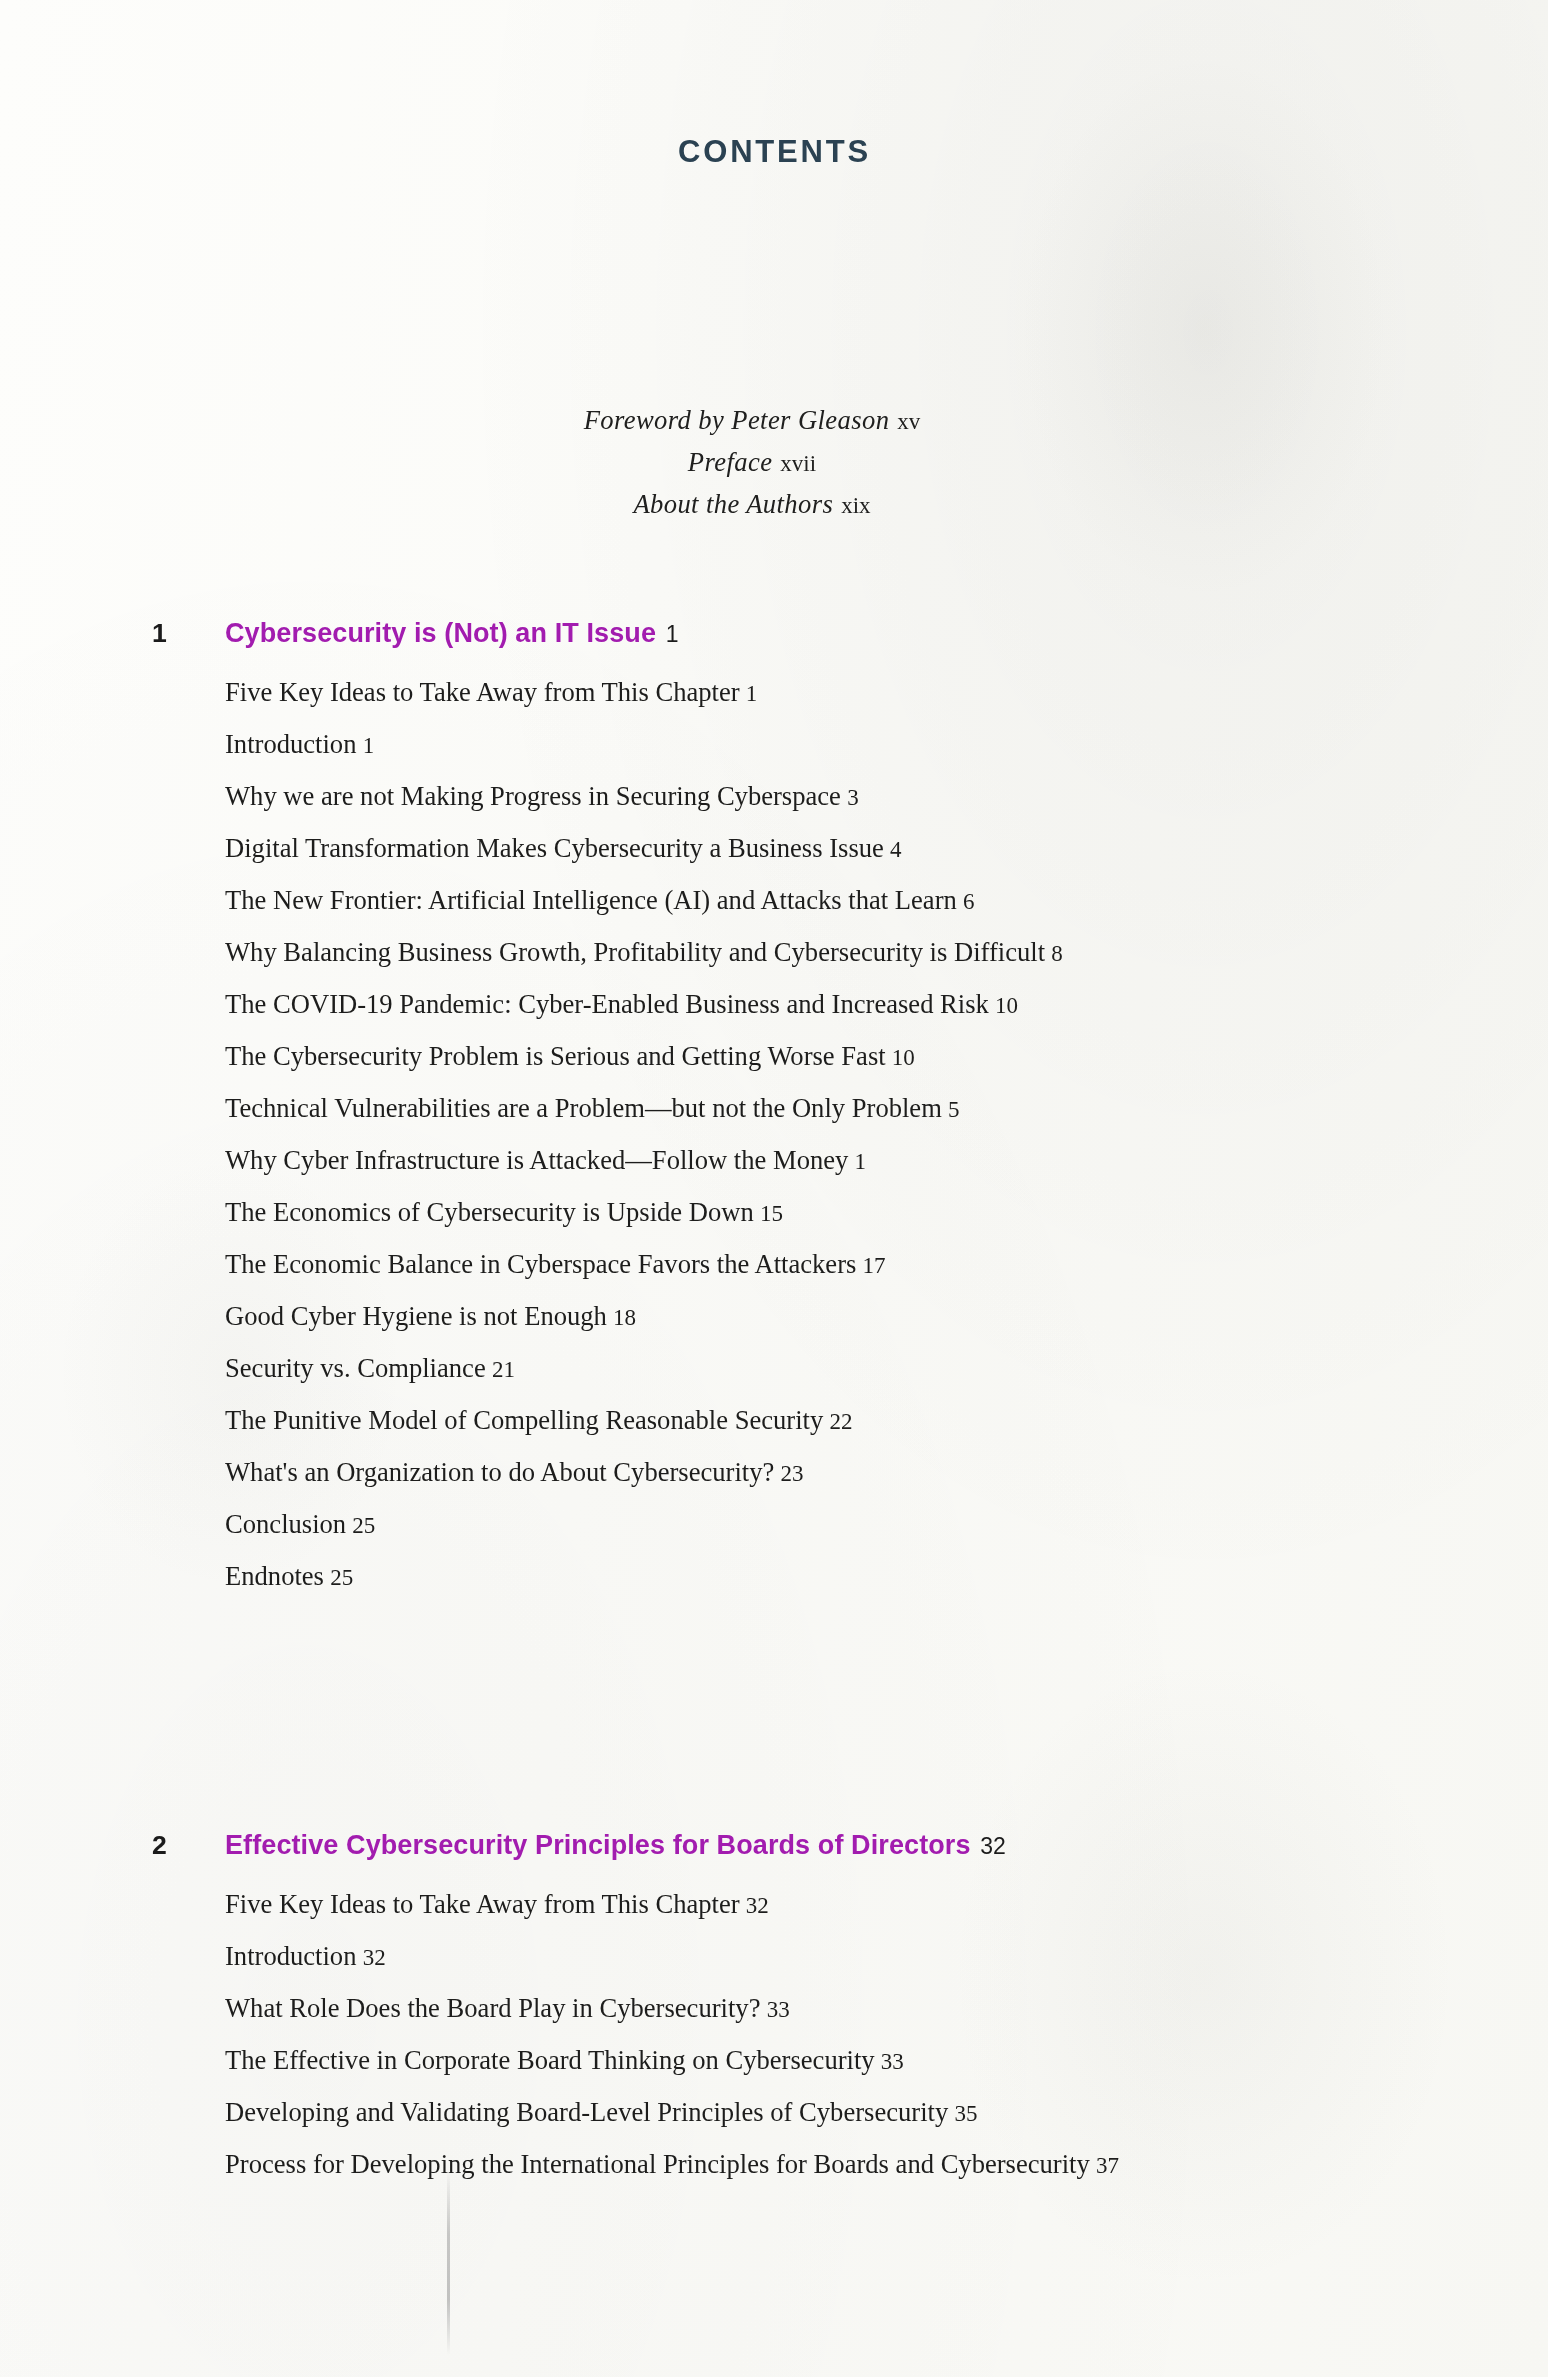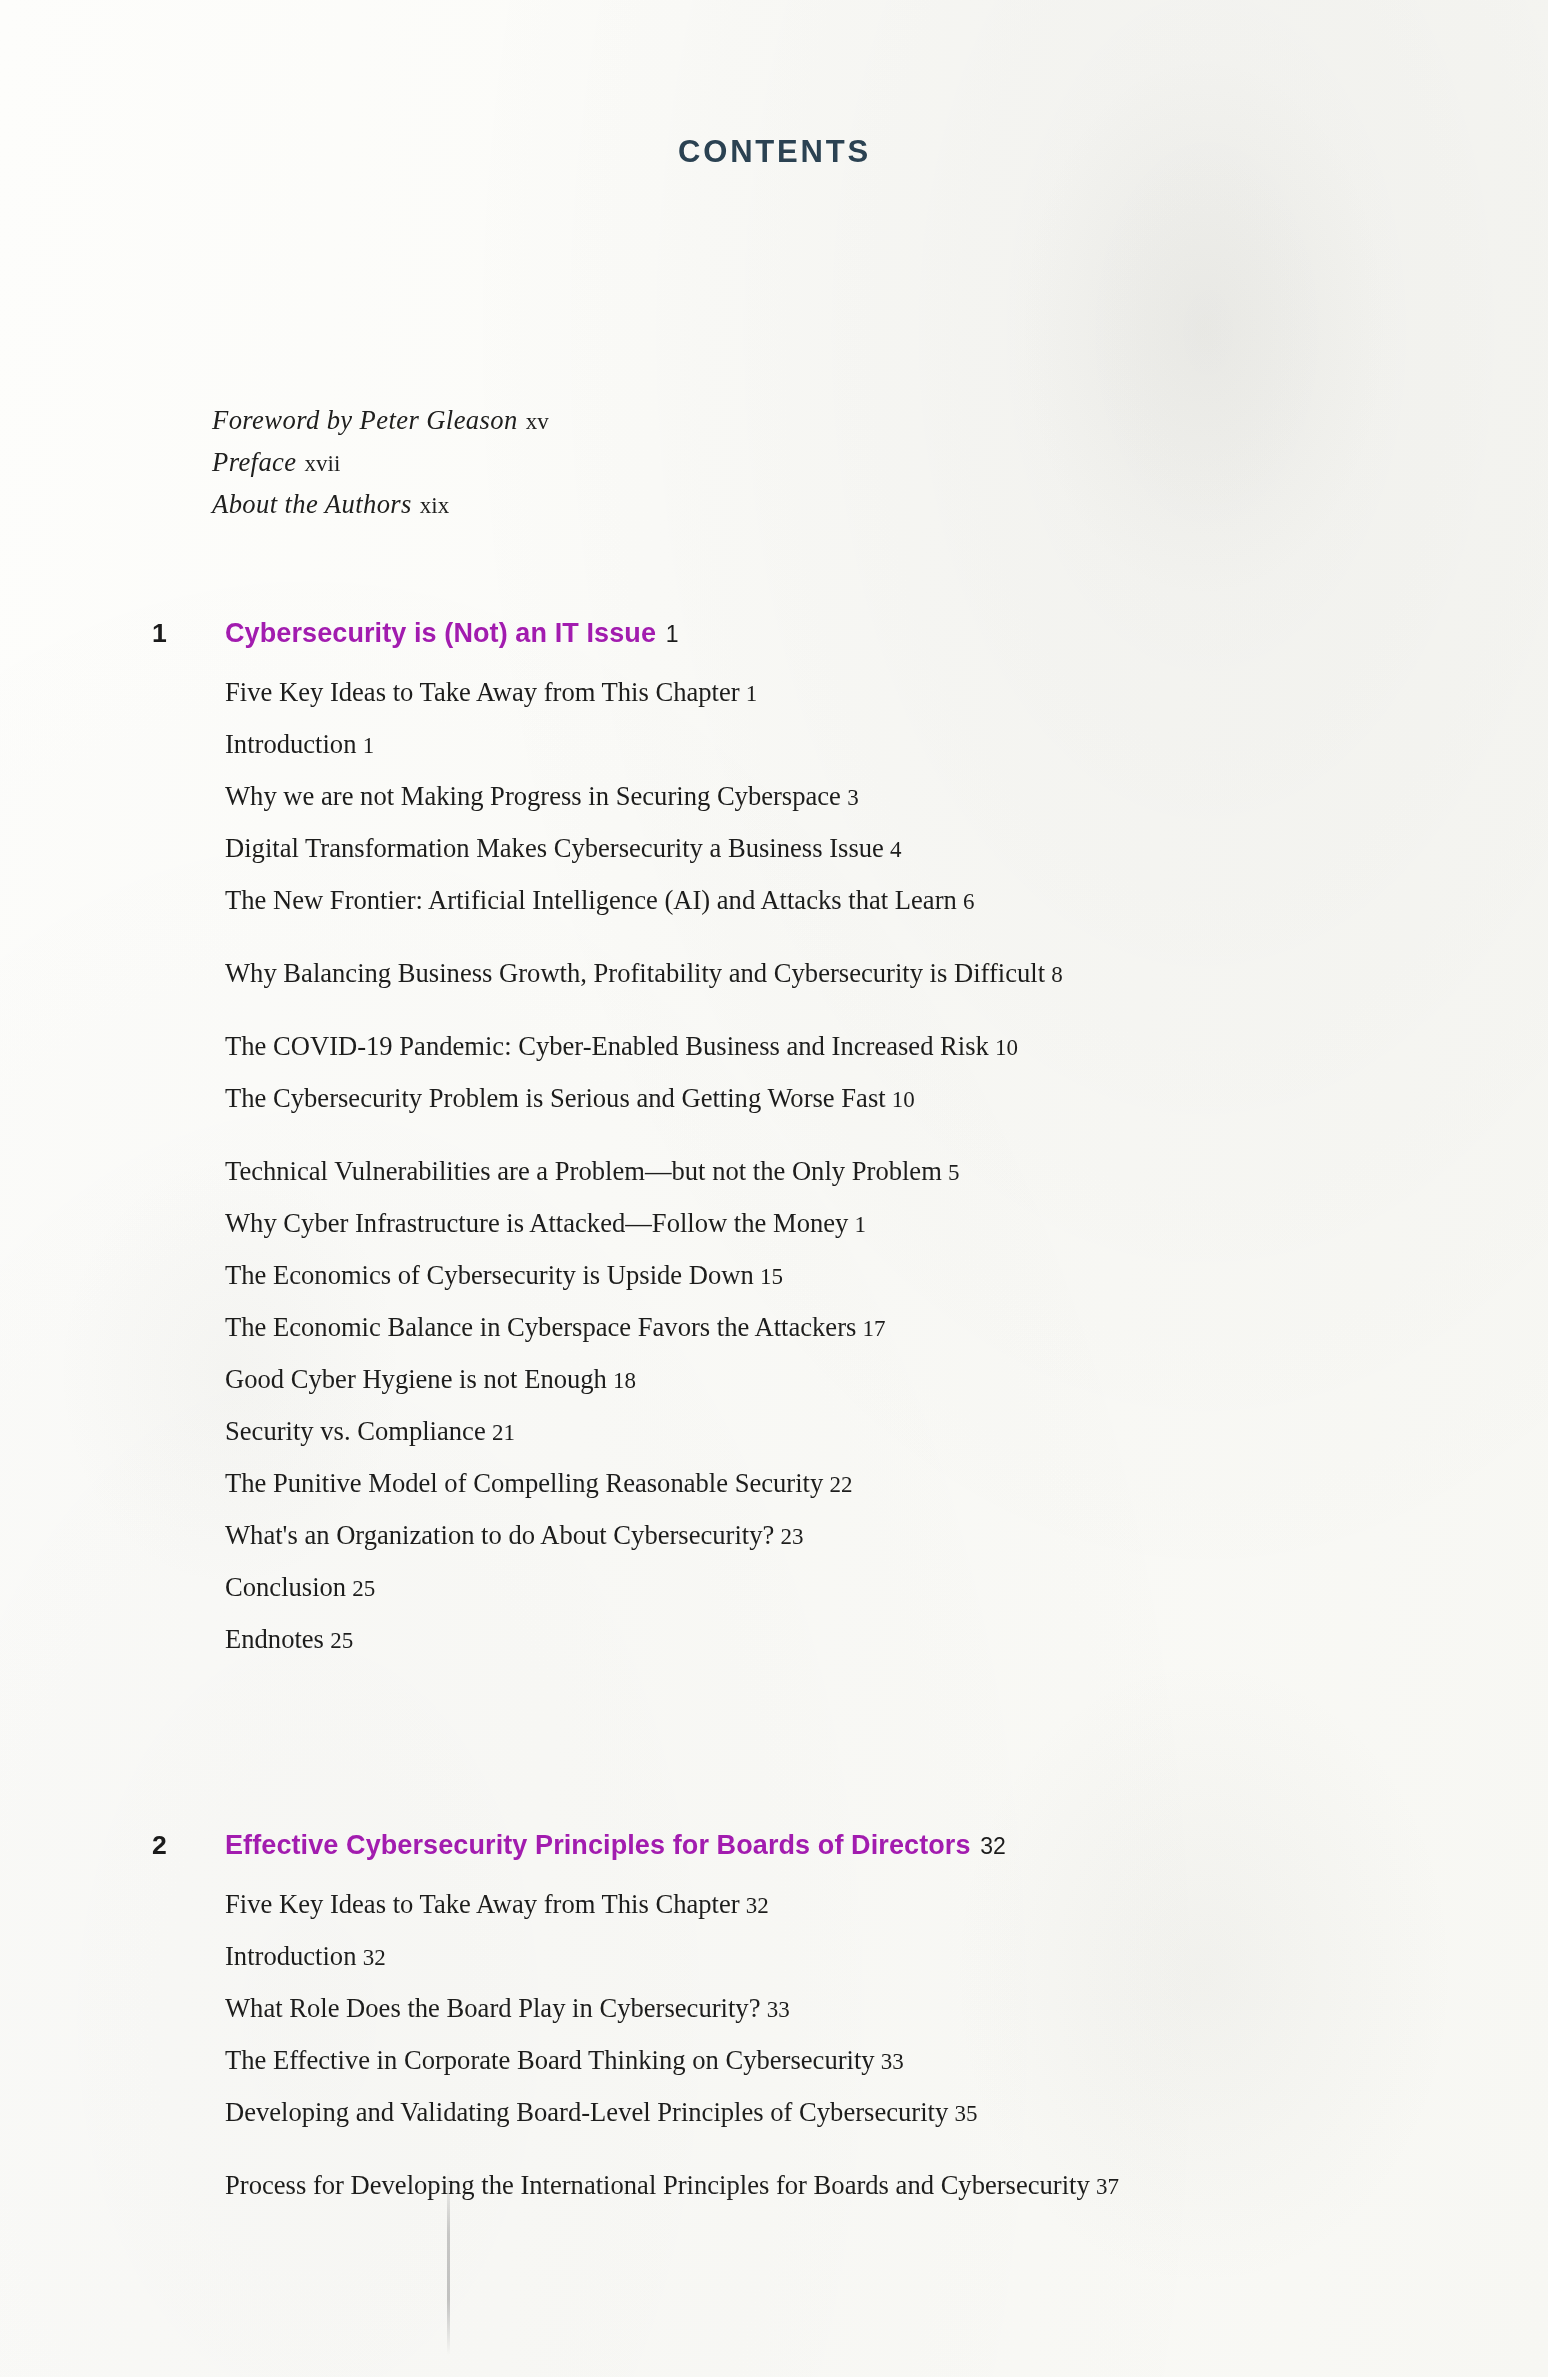--- a/index.html
+++ b/index.html
@@ -61,23 +61,24 @@
     text-align: center;
     font-family: "Liberation Sans", sans-serif;
     font-size: 31px;
     font-weight: 600;
     letter-spacing: 2.8px;
     color: #2b4252;
   }
 
   .front-matter {
     position: absolute;
-    left: 212px;
+    left: 221px;
     top: 400px;
     width: 1062px;
+    text-align: center;
   }
   .fm-line {
     font-size: 26.6px;
     line-height: 41px;
     color: #20201f;
     white-space: nowrap;
   }
   .fm-title {
     font-style: italic;
     letter-spacing: 0.4px;
@@ -131,21 +132,20 @@
     line-height: 50px;
     color: #1d1d1c;
     padding-left: 0;
     text-indent: 0;
     max-width: 1142px;
   }
   .entry.wrap {
     
     padding-left: 55px;
     text-indent: -55px;
-    margin-top: 21px;
   }
   .entry .pg {
     font-size: 23px;
     margin-left: 6.2px;
     letter-spacing: 0;
   }
 </style>
 </head>
 <body>
 

